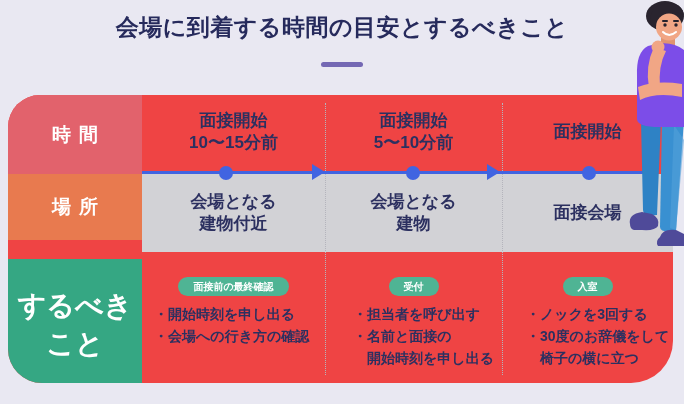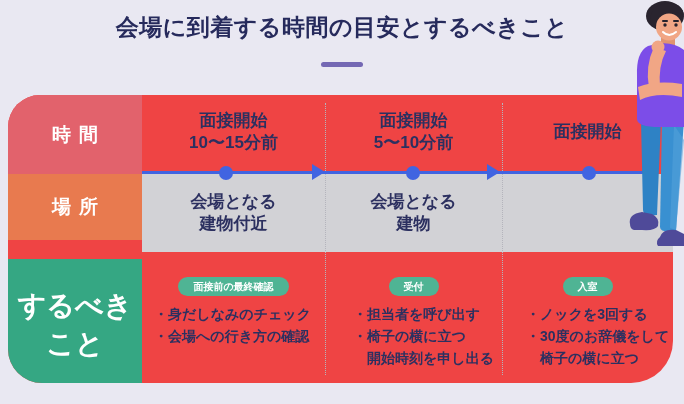--- a/index.html
+++ b/index.html
@@ -86,40 +86,41 @@
     <div class="cell r-time c1">面接開始
 10〜15分前</div>
     <div class="cell r-time c2">面接開始
 5〜10分前</div>
     <div class="cell r-time c3">面接開始</div>
 
     <div class="cell r-place c1">会場となる
 建物付近</div>
     <div class="cell r-place c2">会場となる
 建物</div>
+    <div class="cell r-place c3">面接会場</div>
 
     <div class="tl-line"></div>
     <div class="dot d1"></div>
     <div class="dot d2"></div>
     <div class="dot d3"></div>
     <div class="arrow a1"></div>
     <div class="arrow a2"></div>
 
     <div class="todo t1">
       <div class="badge">面接前の最終確認</div>
       <div class="items">
-        <div class="item">・身だしなみのチェック</div>
+        <div class="item">・開始時刻を申し出る</div>
         <div class="item">・会場への行き方の確認</div>
       </div>
     </div>
     <div class="todo t2">
       <div class="badge">受付</div>
       <div class="items">
         <div class="item">・担当者を呼び出す</div>
-        <div class="item">・椅子の横に立つ
+        <div class="item">・名前と面接の
 　開始時刻を申し出る</div>
       </div>
     </div>
     <div class="todo t3">
       <div class="badge">入室</div>
       <div class="items">
         <div class="item">・ノックを3回する</div>
         <div class="item">・30度のお辞儀をして
 　椅子の横に立つ</div>
       </div>

